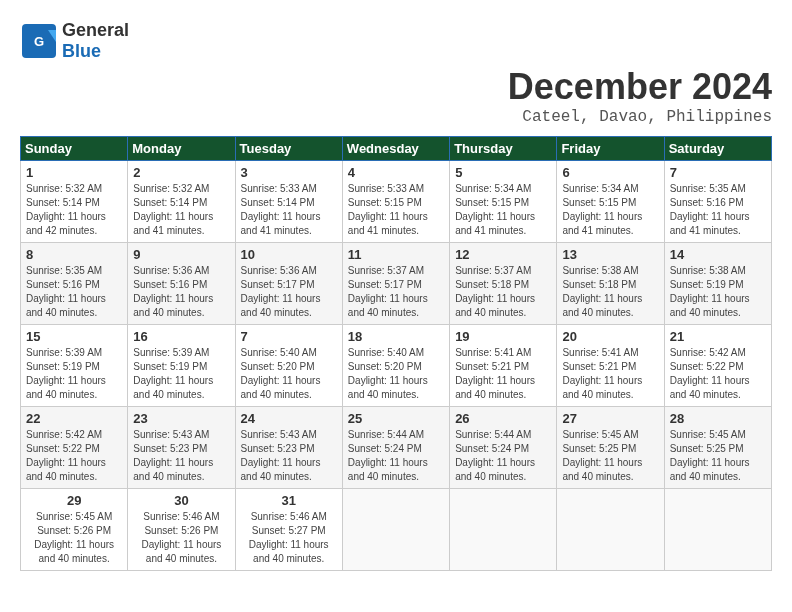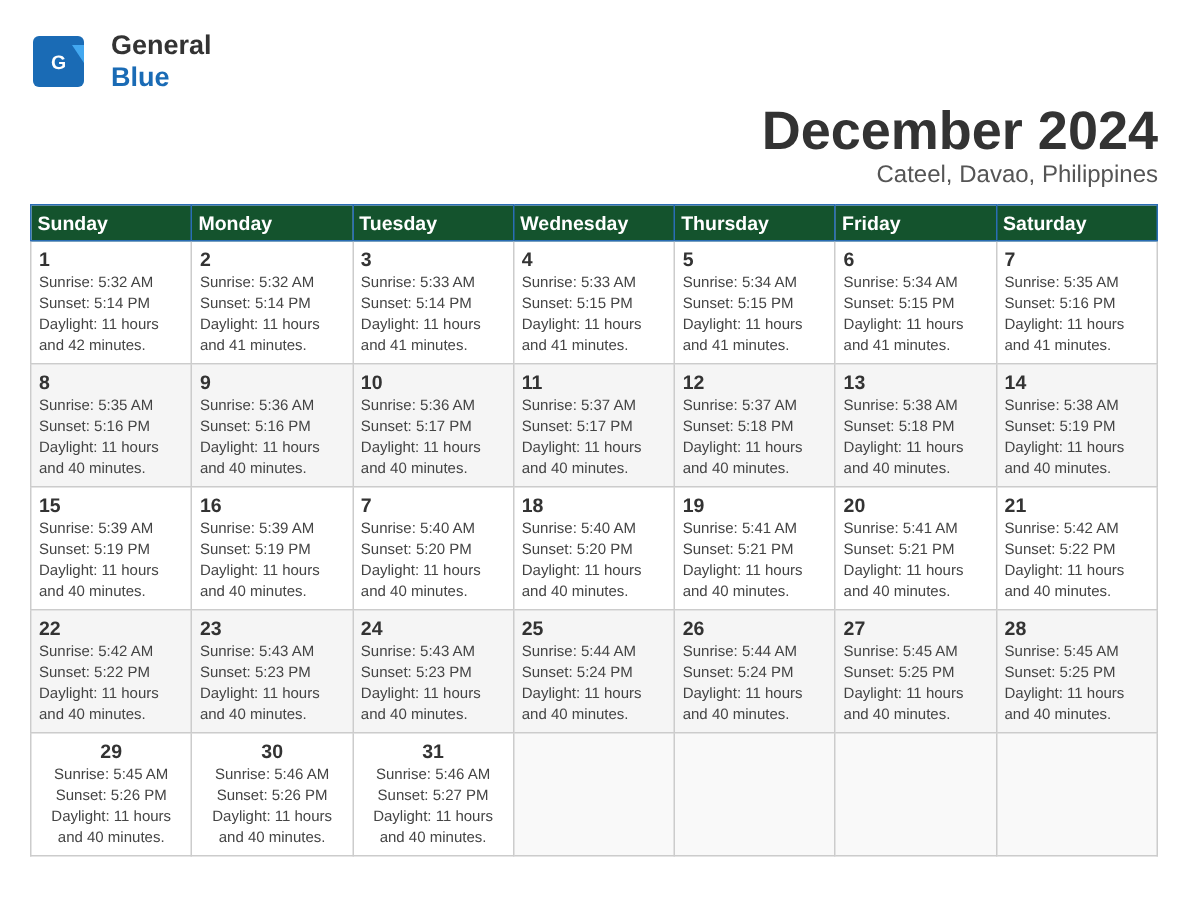--- a/index.html
+++ b/index.html
@@ -31,20 +31,21 @@
     }
     .month-title {
       font-size: 36px;
       font-weight: bold;
       color: #333;
       margin-top: 46px;
     }
     .location-title {
       font-size: 16px;
       color: #555;
+      font-family: Liberation Mono, monospace;
     }
     .calendar {
       width: 100%;
       border-collapse: collapse;
       font-size: 11px;
     }
     .calendar th {
       background-color: #14532d;
       color: #fff;
       padding: 4px 4px;
@@ -93,21 +94,21 @@
 <body>
 
 <div class="header-area">
   <div class="logo">
     <div class="logo-row">
       <svg width="38" height="38" viewBox="0 0 38 38">
         <rect x="2" y="2" width="34" height="34" rx="4" fill="#1a6bb5"></rect>
         <text x="19" y="24" text-anchor="middle" fill="white" font-size="13" font-weight="bold" font-family="Arial">G</text>
         <polygon points="28,8 36,8 36,20" fill="#4db8ff" opacity="0.8"></polygon>
       </svg>
-      <div style="display:flex;flex-direction:column;margin-left:14px;">
+      <div style="display:flex;flex-direction:column;margin-left:2px;">
         <span style="font-size:18px;font-weight:bold;color:#333;">General</span>
         <span style="font-size:18px;font-weight:bold;color:#1a6bb5;">Blue</span>
       </div>
     </div>
   </div>
   <div class="title-area">
     <div class="month-title">December 2024</div>
     <div class="location-title">Cateel, Davao, Philippines</div>
   </div>
 </div>

